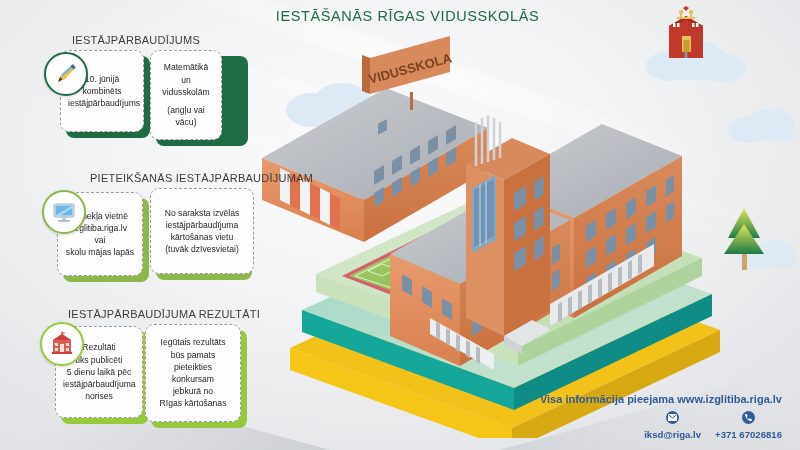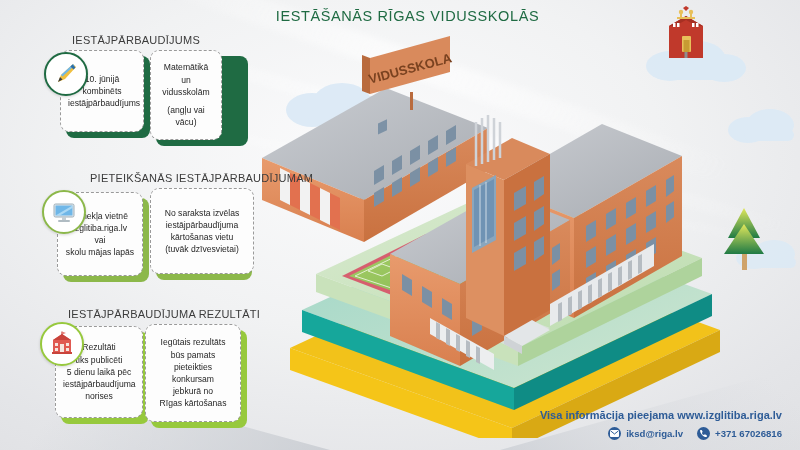--- a/index.html
+++ b/index.html
@@ -72,21 +72,21 @@
   .card .inner{width:100%;}
   .card .inner .l{display:block;}
   .card .inner .gap{display:block;height:6px;}
   
   .card-frame{position:absolute;border-radius:8px;z-index:3;}
 
   
   .contact{position:absolute;right:18px;bottom:10px;text-align:right;color:#2e5c97;}
   .contact .line1{font-size:11px;font-weight:bold;margin-bottom:6px;}
   .contact .row{display:flex;justify-content:flex-end;align-items:center;gap:14px;}
-  .cpill{display:flex;align-items:center;gap:5px;font-size:9.6px;font-weight:bold;}
+  .cpill{display:flex;align-items:center;gap:5px;font-size:9.6px;font-weight:bold;flex-direction:column;}
   .cicon{width:13px;height:13px;border-radius:50%;background:#2e5c97;display:flex;align-items:center;justify-content:center;}
   .cicon svg{display:block;}
 
   
   #illus{position:absolute;left:250px;top:18px;width:550px;height:420px;}
 </style>
 </head>
 <body>
 
 <div id="stage">

